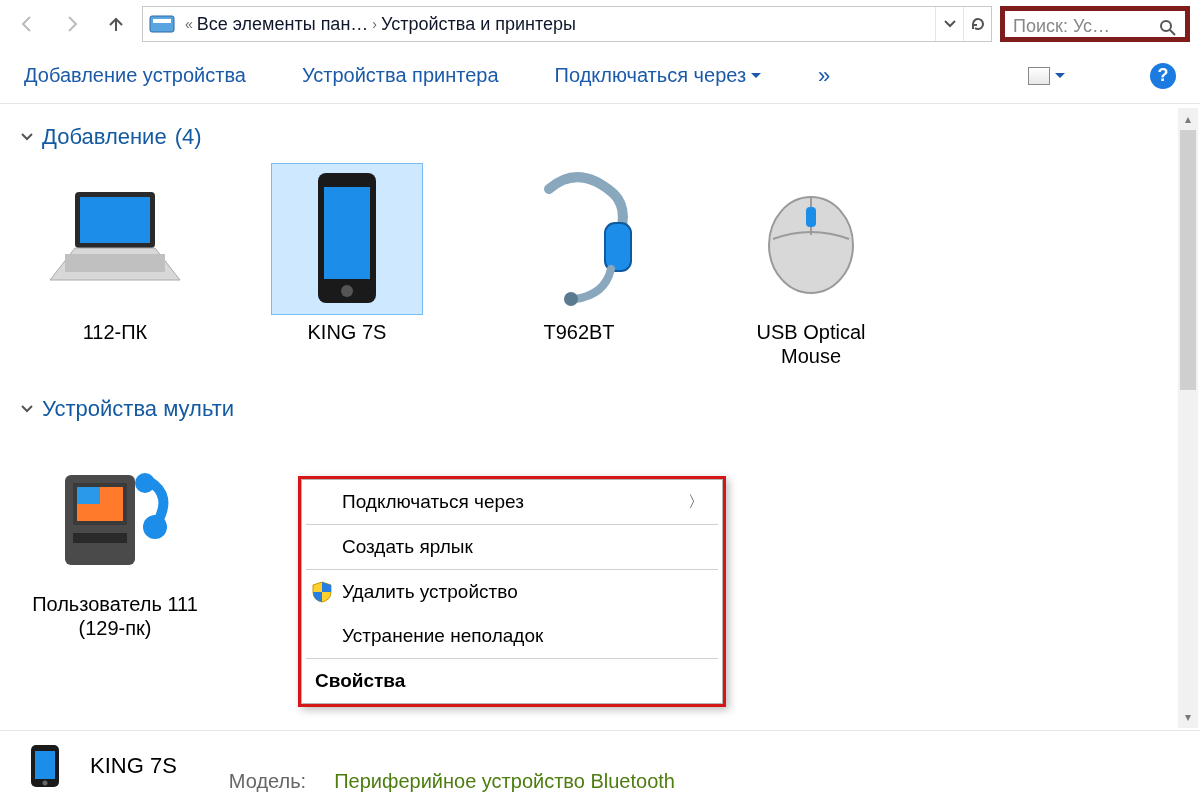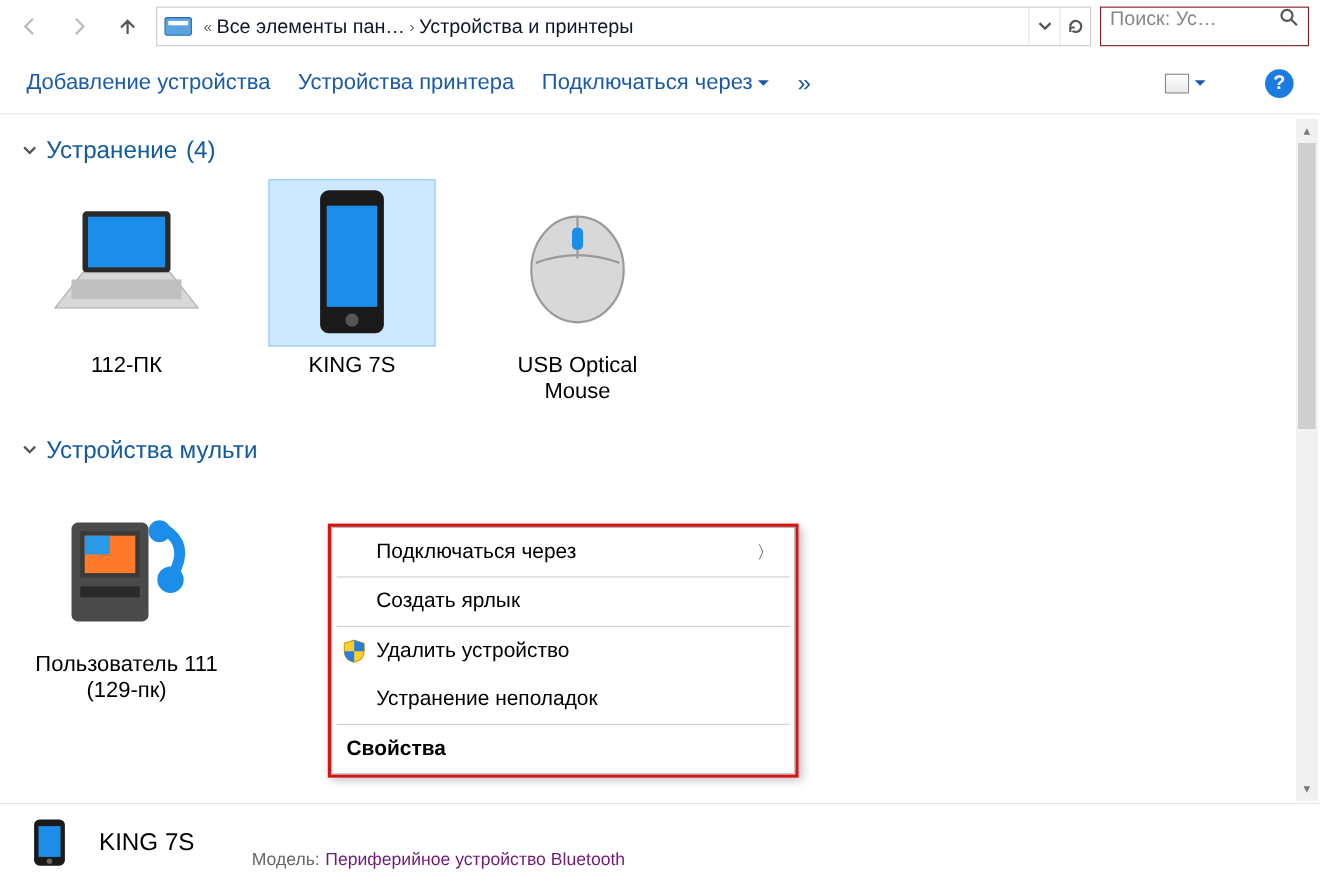--- a/index.html
+++ b/index.html
@@ -8,38 +8,38 @@
   
   .addr-row { display: flex; align-items: center; height: 48px; padding: 0 10px; gap: 8px; }
   .nav-btn { width: 36px; height: 36px; display: flex; align-items: center; justify-content: center; color: #666; }
   .nav-btn.disabled { color: #bbb; }
   .addr-box { flex: 1; height: 36px; border: 1px solid #c9c9c9; display: flex; align-items: center; background: #fff; }
   .addr-icon { width: 30px; height: 30px; margin: 0 4px; display: flex; align-items: center; justify-content: center; }
   .crumb-sep { color: #666; font-size: 14px; padding: 0 4px; }
   .crumb { color: #0f172a; white-space: nowrap; }
   .addr-right { display: flex; align-items: center; margin-left: auto; }
   .addr-drop { width: 28px; height: 34px; display: flex; align-items: center; justify-content: center; color: #666; border-left: 1px solid #e5e5e5; }
-  .search-box { width: 190px; height: 36px; border: 1px solid #7f1d1d; display: flex; align-items: flex-start; padding: 0 8px; color: #888; }
+  .search-box { width: 190px; height: 36px; border: 5px solid #7f1d1d; display: flex; align-items: flex-end; padding: 0 8px; color: #888; }
   .search-box .mag { margin-left: auto; color: #555; }
 
   
-  .toolbar { display: flex; align-items: center; height: 56px; padding: 0 24px; gap: 25px; border-bottom: 1px solid #e5e5e5; }
+  .toolbar { display: flex; align-items: center; height: 56px; padding: 0 24px; gap: 56px; border-bottom: 1px solid #e5e5e5; }
   .tool-link { color: #1b5aa8; font-size: 20px; white-space: nowrap; display: flex; align-items: center; gap: 4px; }
   .tool-spacer { flex: 1; }
   .tool-more { color: #1b5aa8; font-size: 22px; }
   .tool-icon { width: 22px; height: 18px; border: 1px solid #888; background: linear-gradient(#fff,#e8e8e8); margin-right: 4px; }
   .help-badge { width: 26px; height: 26px; border-radius: 50%; background: #1c7be0; color: #fff; display: flex; align-items: center; justify-content: center; font-weight: bold; font-size: 18px; margin-left: 28px; }
 
   
   .pane { position: relative; height: calc(100% - 48px - 56px - 70px); overflow: hidden; padding: 10px 20px 0 20px; }
   .group-header { display: flex; align-items: center; gap: 8px; color: #135aa0; font-size: 22px; margin: 10px 0 14px 0; }
   .group-header .caret { color: #6c6c6c; }
   .watermark { color: #d0d0d0; font-size: 28px; letter-spacing: 2px; position: absolute; left: 250px; top: 14px; pointer-events: none; }
 
-  .device-row { display: flex; gap: 35px; margin-left: 10px; }
+  .device-row { display: flex; gap: 62px; margin-left: 10px; }
   .device { width: 170px; display: flex; flex-direction: column; align-items: center; text-align: center; }
   .device .thumb { width: 150px; height: 150px; display: flex; align-items: center; justify-content: center; }
   .device.selected .thumb { background: #cde8ff; outline: 1px solid #7abdf5; }
   .device-label { margin-top: 6px; font-size: 20px; line-height: 1.2; }
 
   
   svg { display: block; }
 
   
   .ctx { position: absolute; left: 298px; top: 372px; width: 428px; background: #fff; border: 3px solid #d51616; box-shadow: 3px 3px 8px rgba(0,0,0,.25); z-index: 50; }
@@ -52,22 +52,22 @@
 
   
   .vscroll { position: absolute; right: 2px; top: 108px; width: 20px; height: calc(100% - 180px); background: #f1f1f1; }
   .vscroll .up, .vscroll .dn { height: 22px; display: flex; align-items: center; justify-content: center; color: #7a7a7a; font-size: 12px; }
   .vscroll .thumb { position: absolute; left: 2px; right: 2px; top: 22px; height: 260px; background: #cfcfcf; }
 
   
   .footer { position: absolute; left: 0; right: 0; bottom: 0; height: 70px; border-top: 1px solid #e5e5e5; display: flex; align-items: center; padding: 0 22px; gap: 22px; }
   .foot-icon { width: 46px; height: 46px; display: flex; align-items: center; justify-content: center; }
   .foot-title { font-size: 22px; }
-  .foot-kv { color: #666; font-size: 16px; display: flex; gap: 5px; margin-left: 30px; margin-top: 32px; }
-  .foot-kv .val { color: #701a75; text-align: right; }
+  .foot-kv { color: #666; font-size: 20px; display: flex; gap: 28px; margin-left: 30px; margin-top: 32px; }
+  .foot-kv .val { color: #4d7c0f; text-align: right; }
 </style>
 </head>
 <body>
 
 <div class="addr-row">
   <div class="nav-btn disabled">
     <svg width="20" height="20">
         <path d="M12 3 L5 10 L12 17" stroke="#bbb" stroke-width="2" fill="none"></path>
       </svg>
   </div>
@@ -141,21 +141,21 @@
 
 <div class="pane">
 
 
   <div class="group-header">
     <span class="caret">
       <svg width="14" height="14">
           <path d="M2 4 L7 9 L12 4" stroke="#555" stroke-width="2" fill="none"></path>
         </svg>
     </span>
-    <span>Устранение</span>
+    <span>Добавление</span>
     <span>(4)</span>
   </div>
 
   <div class="device-row">
 
     <div class="device">
       <div class="thumb">
         <svg width="140" height="110" viewBox="0 0 140 110">
           <rect x="30" y="8" width="80" height="56" rx="4" fill="#2a2a2a"></rect>
           <rect x="35" y="13" width="70" height="46" fill="#1c8de8"></rect>
@@ -170,20 +170,31 @@
       <div class="thumb">
         <svg width="90" height="140" viewBox="0 0 90 140">
           <rect x="16" y="4" width="58" height="130" rx="8" fill="#1a1a1a"></rect>
           <rect x="22" y="18" width="46" height="92" fill="#1c8de8"></rect>
           <circle cx="45" cy="122" r="6" fill="#555"></circle>
         </svg>
       </div>
       <div class="device-label">KING 7S</div>
     </div>
 
+    <div class="device">
+      <div class="thumb">
+        <svg width="120" height="140" viewBox="0 0 120 140">
+          <path d="M30 20 Q60 -6 95 25 Q108 38 102 62" stroke="#8aa8bd" stroke-width="10" fill="none" stroke-linecap="round"></path>
+          <rect x="86" y="54" width="26" height="48" rx="10" fill="#1c8de8" stroke="#0e5aa0" stroke-width="2"></rect>
+          <path d="M92 100 Q86 126 56 130" stroke="#8aa8bd" stroke-width="8" fill="none" stroke-linecap="round"></path>
+          <circle cx="52" cy="130" r="7" fill="#5a7a90"></circle>
+        </svg>
+      </div>
+      <div class="device-label">T962BT</div>
+    </div>
 
     <div class="device">
       <div class="thumb">
         <svg width="120" height="120" viewBox="0 0 120 120">
           <ellipse cx="60" cy="66" rx="42" ry="48" fill="#d8d8d8" stroke="#9a9a9a" stroke-width="2"></ellipse>
           <path d="M60 18 V56" stroke="#9a9a9a" stroke-width="2"></path>
           <path d="M22 60 Q60 46 98 60" stroke="#9a9a9a" stroke-width="2" fill="none"></path>
           <rect x="55" y="28" width="10" height="20" rx="4" fill="#1c8de8"></rect>
         </svg>
       </div>

